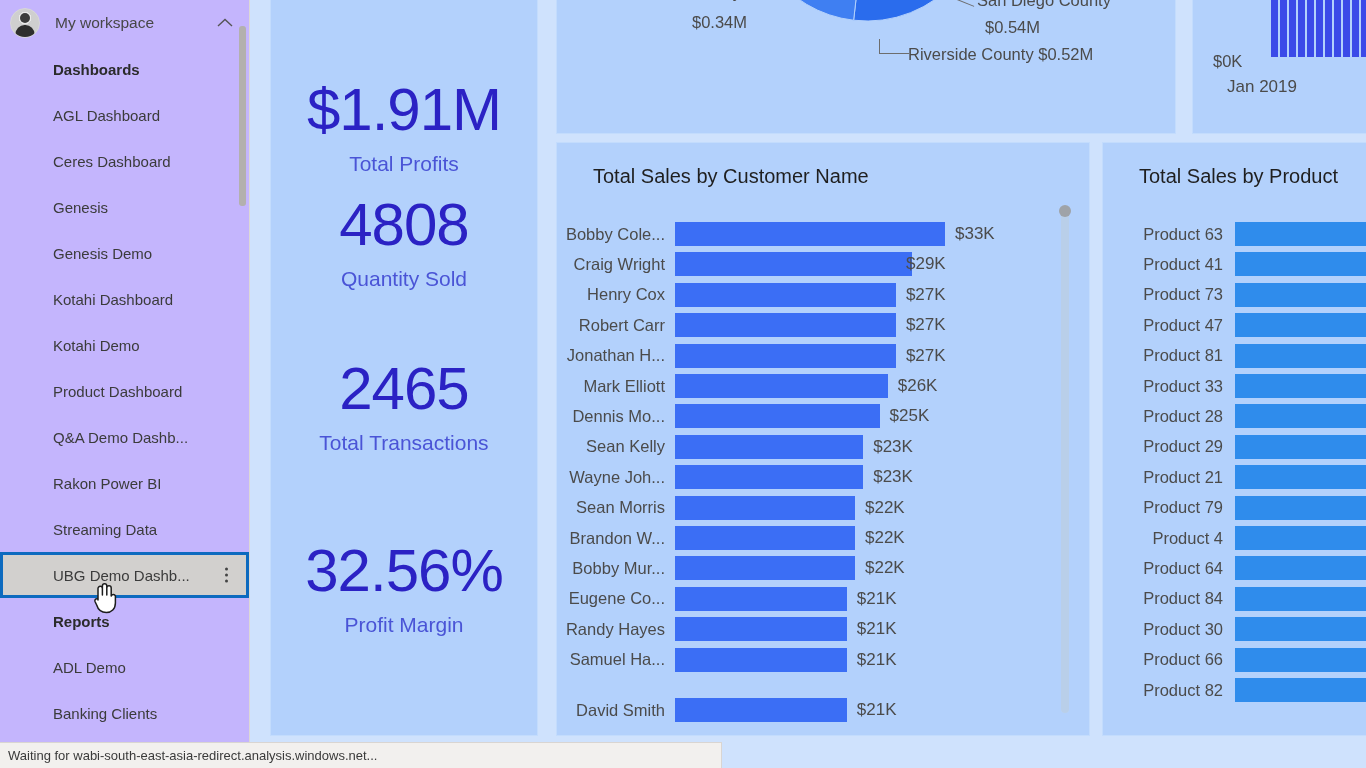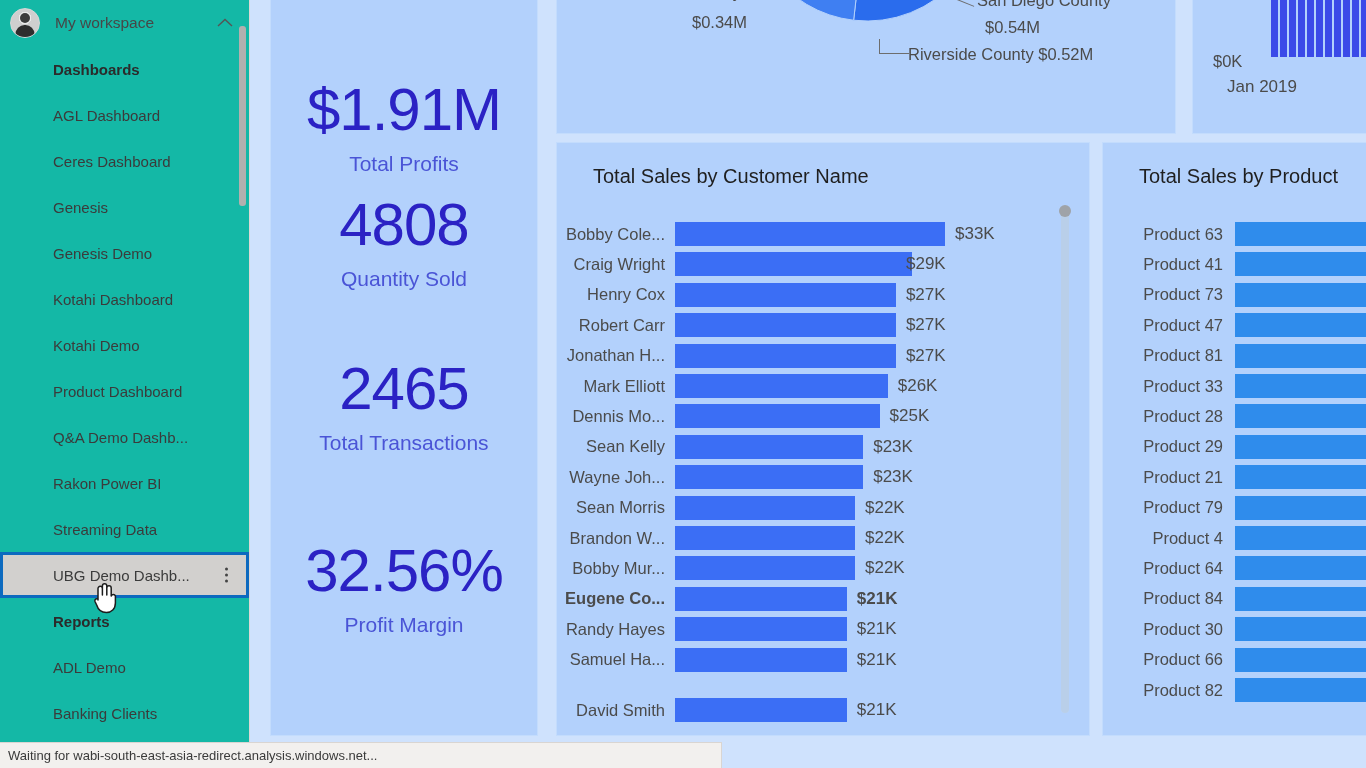--- a/index.html
+++ b/index.html
@@ -8,21 +8,21 @@
     overflow: hidden;
     font-family: "Liberation Sans", sans-serif;
     background: #cfe2fd;
   }
   #root { position: relative; width: 1366px; height: 768px; }
 
   
   #sidebar {
     position: absolute; left: 0; top: 0;
     width: 250px; height: 742px;
-    background: #14b8a6;
+    background: #c4b5fd;
     border-right: 1px solid #dcd8d6;
     overflow: hidden;
   }
   #ws-header {
     display: flex; align-items: center;
     height: 46px; padding-left: 10px; padding-right: 16px;
   }
   #ws-avatar {
     width: 30px; height: 30px; border-radius: 50%;
     background: radial-gradient(circle at 50% 32%, #e9e9e9 0 26%, #cfcfcf 27% 100%);
@@ -387,21 +387,21 @@
               <div class="val" style="left: 190px;">$22K</div>
             </div>
           </div>
           <div class="bar-row" style="top: 410.4px;">
             <div class="cat">Bobby Mur...</div>
             <div class="track">
               <div class="bar" style="width: 180px;"></div>
               <div class="val" style="left: 190px;">$22K</div>
             </div>
           </div>
-          <div class="bar-row" style="top: 440.8px; font-weight: bold;">
+          <div class="bar-row" style="top: 440.8px;">
             <div class="cat">Eugene Co...</div>
             <div class="track">
               <div class="bar" style="width: 171.818px;"></div>
               <div class="val" style="left: 181.818px;">$21K</div>
             </div>
           </div>
           <div class="bar-row" style="top: 471.2px;">
             <div class="cat">Randy Hayes</div>
             <div class="track">
               <div class="bar" style="width: 171.818px;"></div>

